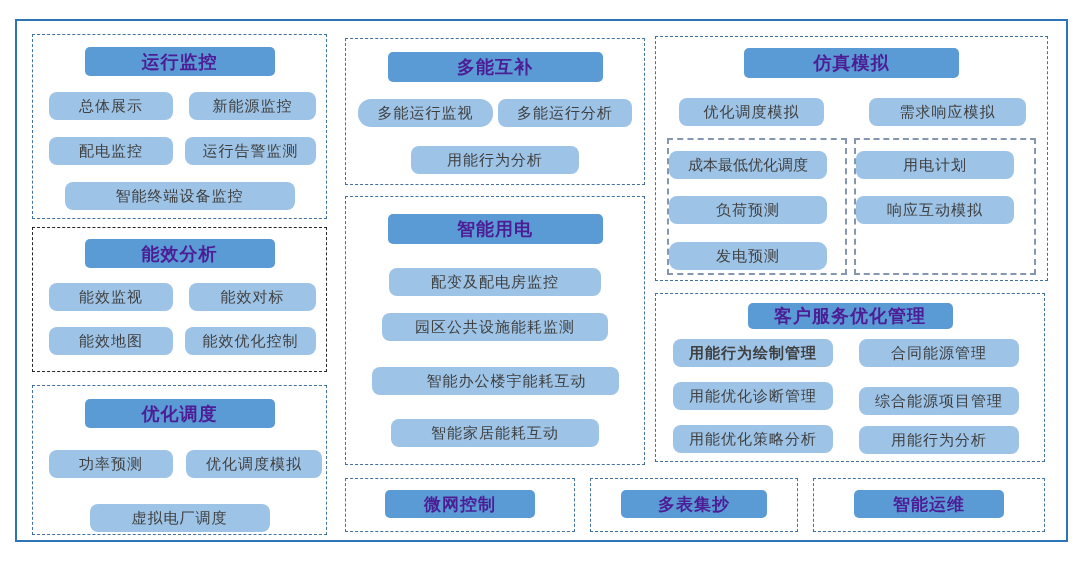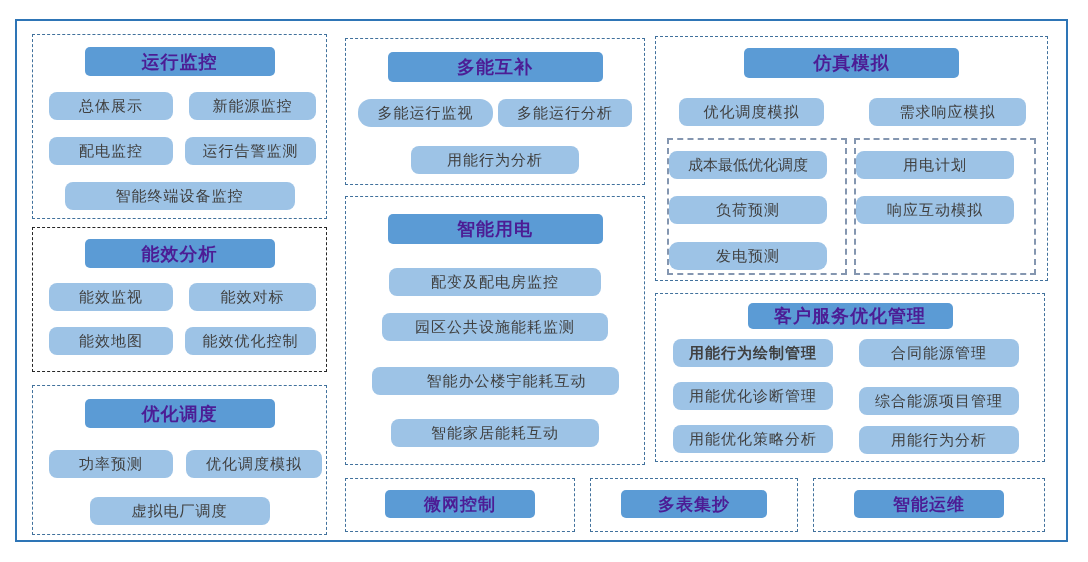--- a/index.html
+++ b/index.html
@@ -47,21 +47,21 @@
       <div class="itm" style="width:131px;">能效优化控制</div>
     </div>
   </div>
 
   <div class="box" style="left:32px;top:385px;width:295px;height:150px;">
     <div class="hdr" style="width:190px;margin-top:13px;">优化调度</div>
     <div class="row spread" style="margin-top:22px;padding-right:4px;">
       <div class="itm" style="width:124px;">功率预测</div>
       <div class="itm" style="width:136px;">优化调度模拟</div>
     </div>
-    <div class="row center" style="margin-top:19px;">
+    <div class="row center" style="margin-top:26px;">
       <div class="itm" style="width:180px;">虚拟电厂调度</div>
     </div>
   </div>
 
   <div class="box" style="left:345px;top:38px;width:300px;height:147px;">
     <div class="hdr" style="width:215px;height:30px;line-height:30px;margin-top:13px;">多能互补</div>
     <div class="row spread" style="margin-top:17px;padding:0 12px;">
       <div class="itm" style="width:135px;border-radius:13px;">多能运行监视</div>
       <div class="itm" style="width:134px;">多能运行分析</div>
     </div>

